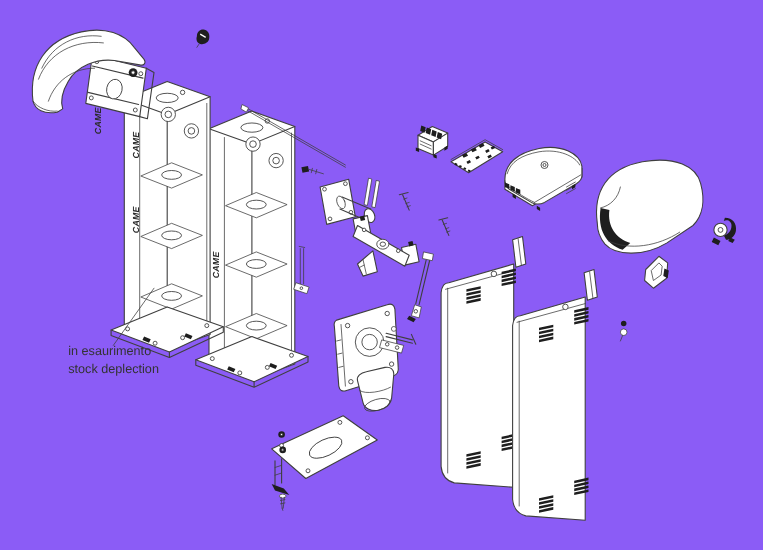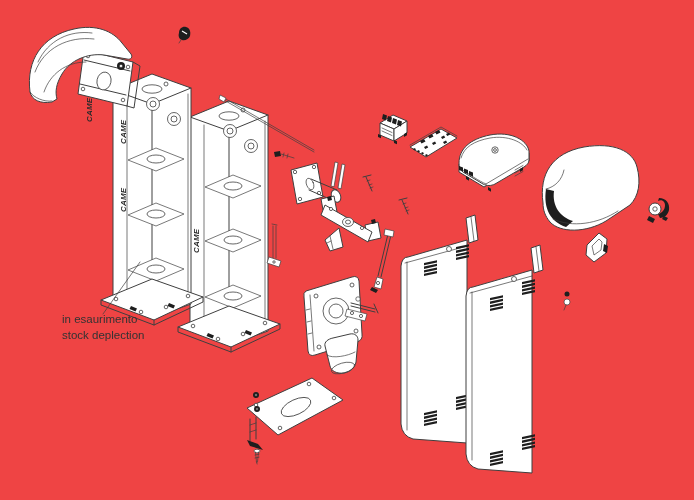--- a/index.html
+++ b/index.html
@@ -1,16 +1,16 @@
 <!DOCTYPE html>
 <html><head>
 <meta charset="utf-8">
 <style>
   html,body{margin:0;padding:0;background:#ffffff;}
-  .stage{position:relative;width:694px;height:500px;background:#ef4444;overflow:hidden;
+  .stage{position:relative;width:694px;height:500px;background:#8b5cf6;overflow:hidden;
          font-family:"Liberation Sans", sans-serif;text-decoration:underline;}
   svg{display:block}
   .part{fill:#ffffff;stroke:#3f3f3f;stroke-width:1;stroke-linejoin:round;}
   .ln{fill:none;stroke:#3f3f3f;stroke-width:1;stroke-linecap:round;stroke-linejoin:round;}
   .thin{stroke-width:.7;}
   .dk{fill:#1e1e1e;stroke:none;}
   .hole{fill:#ffffff;stroke:#3f3f3f;stroke-width:.8;}
   .note-text{font-size:11.5px;fill:#333333;}
   .logo-text{font-size:8px;font-weight:bold;font-style:italic;fill:#2a2a2a;letter-spacing:.2px;}
 </style>

